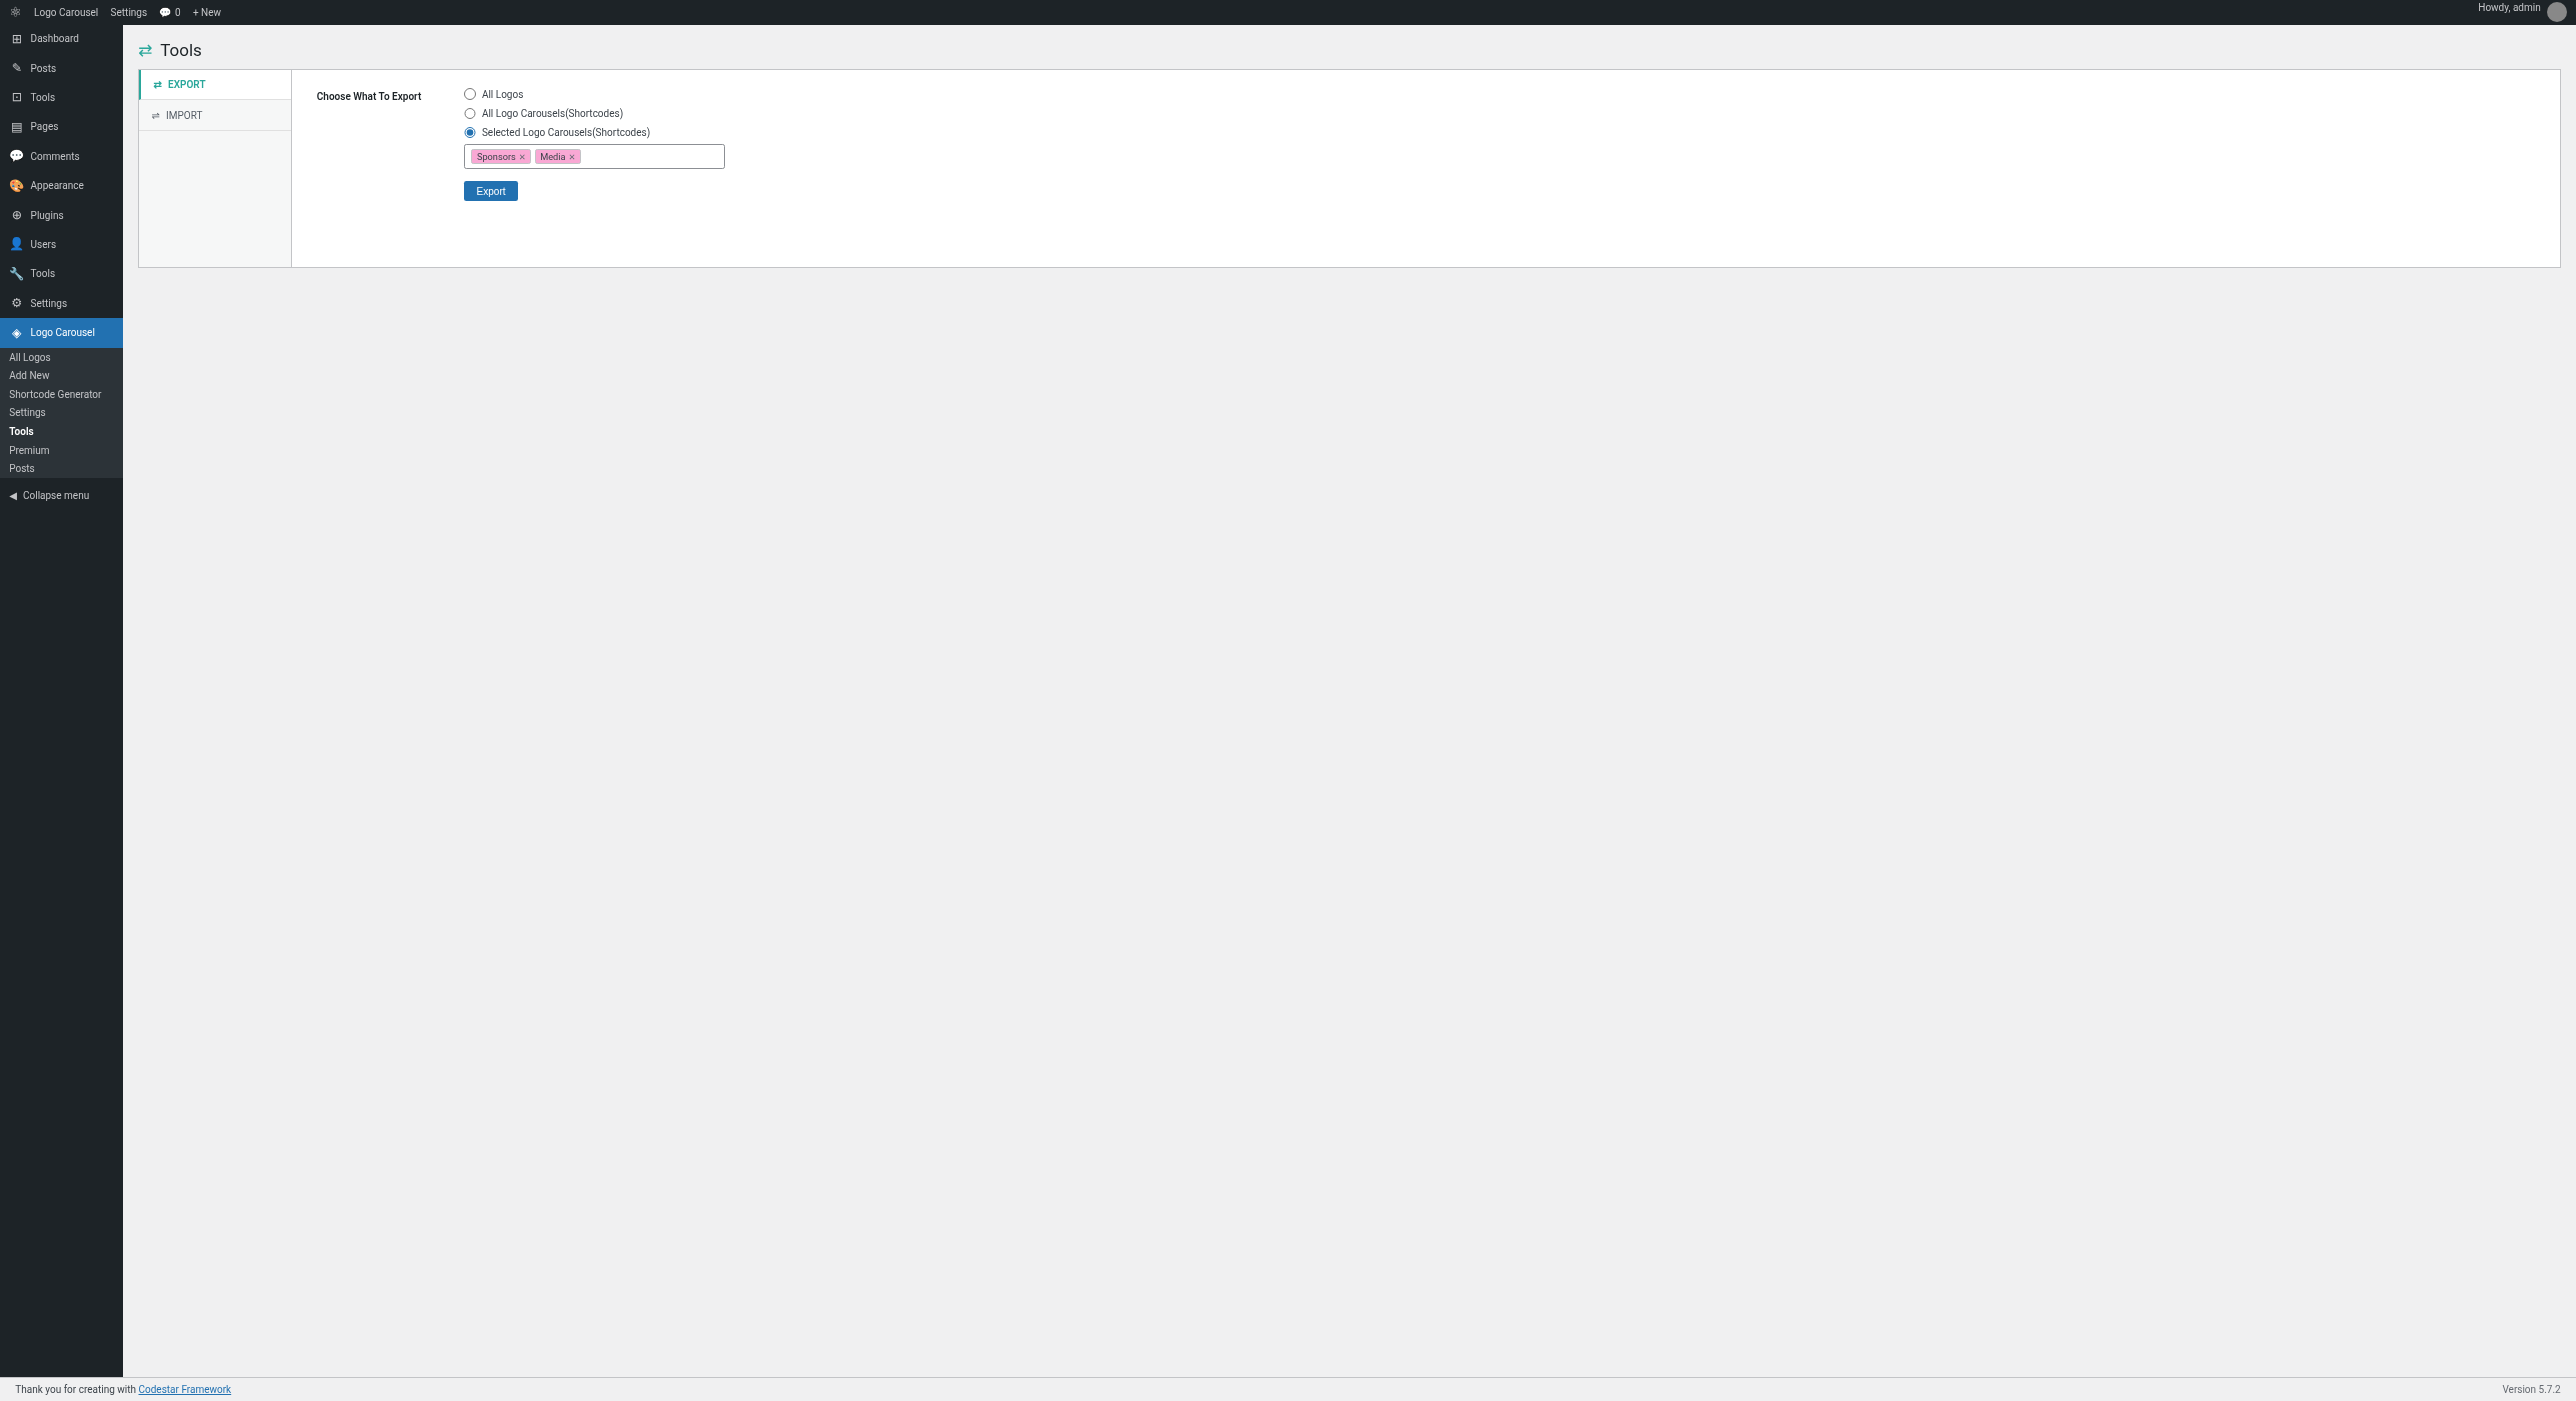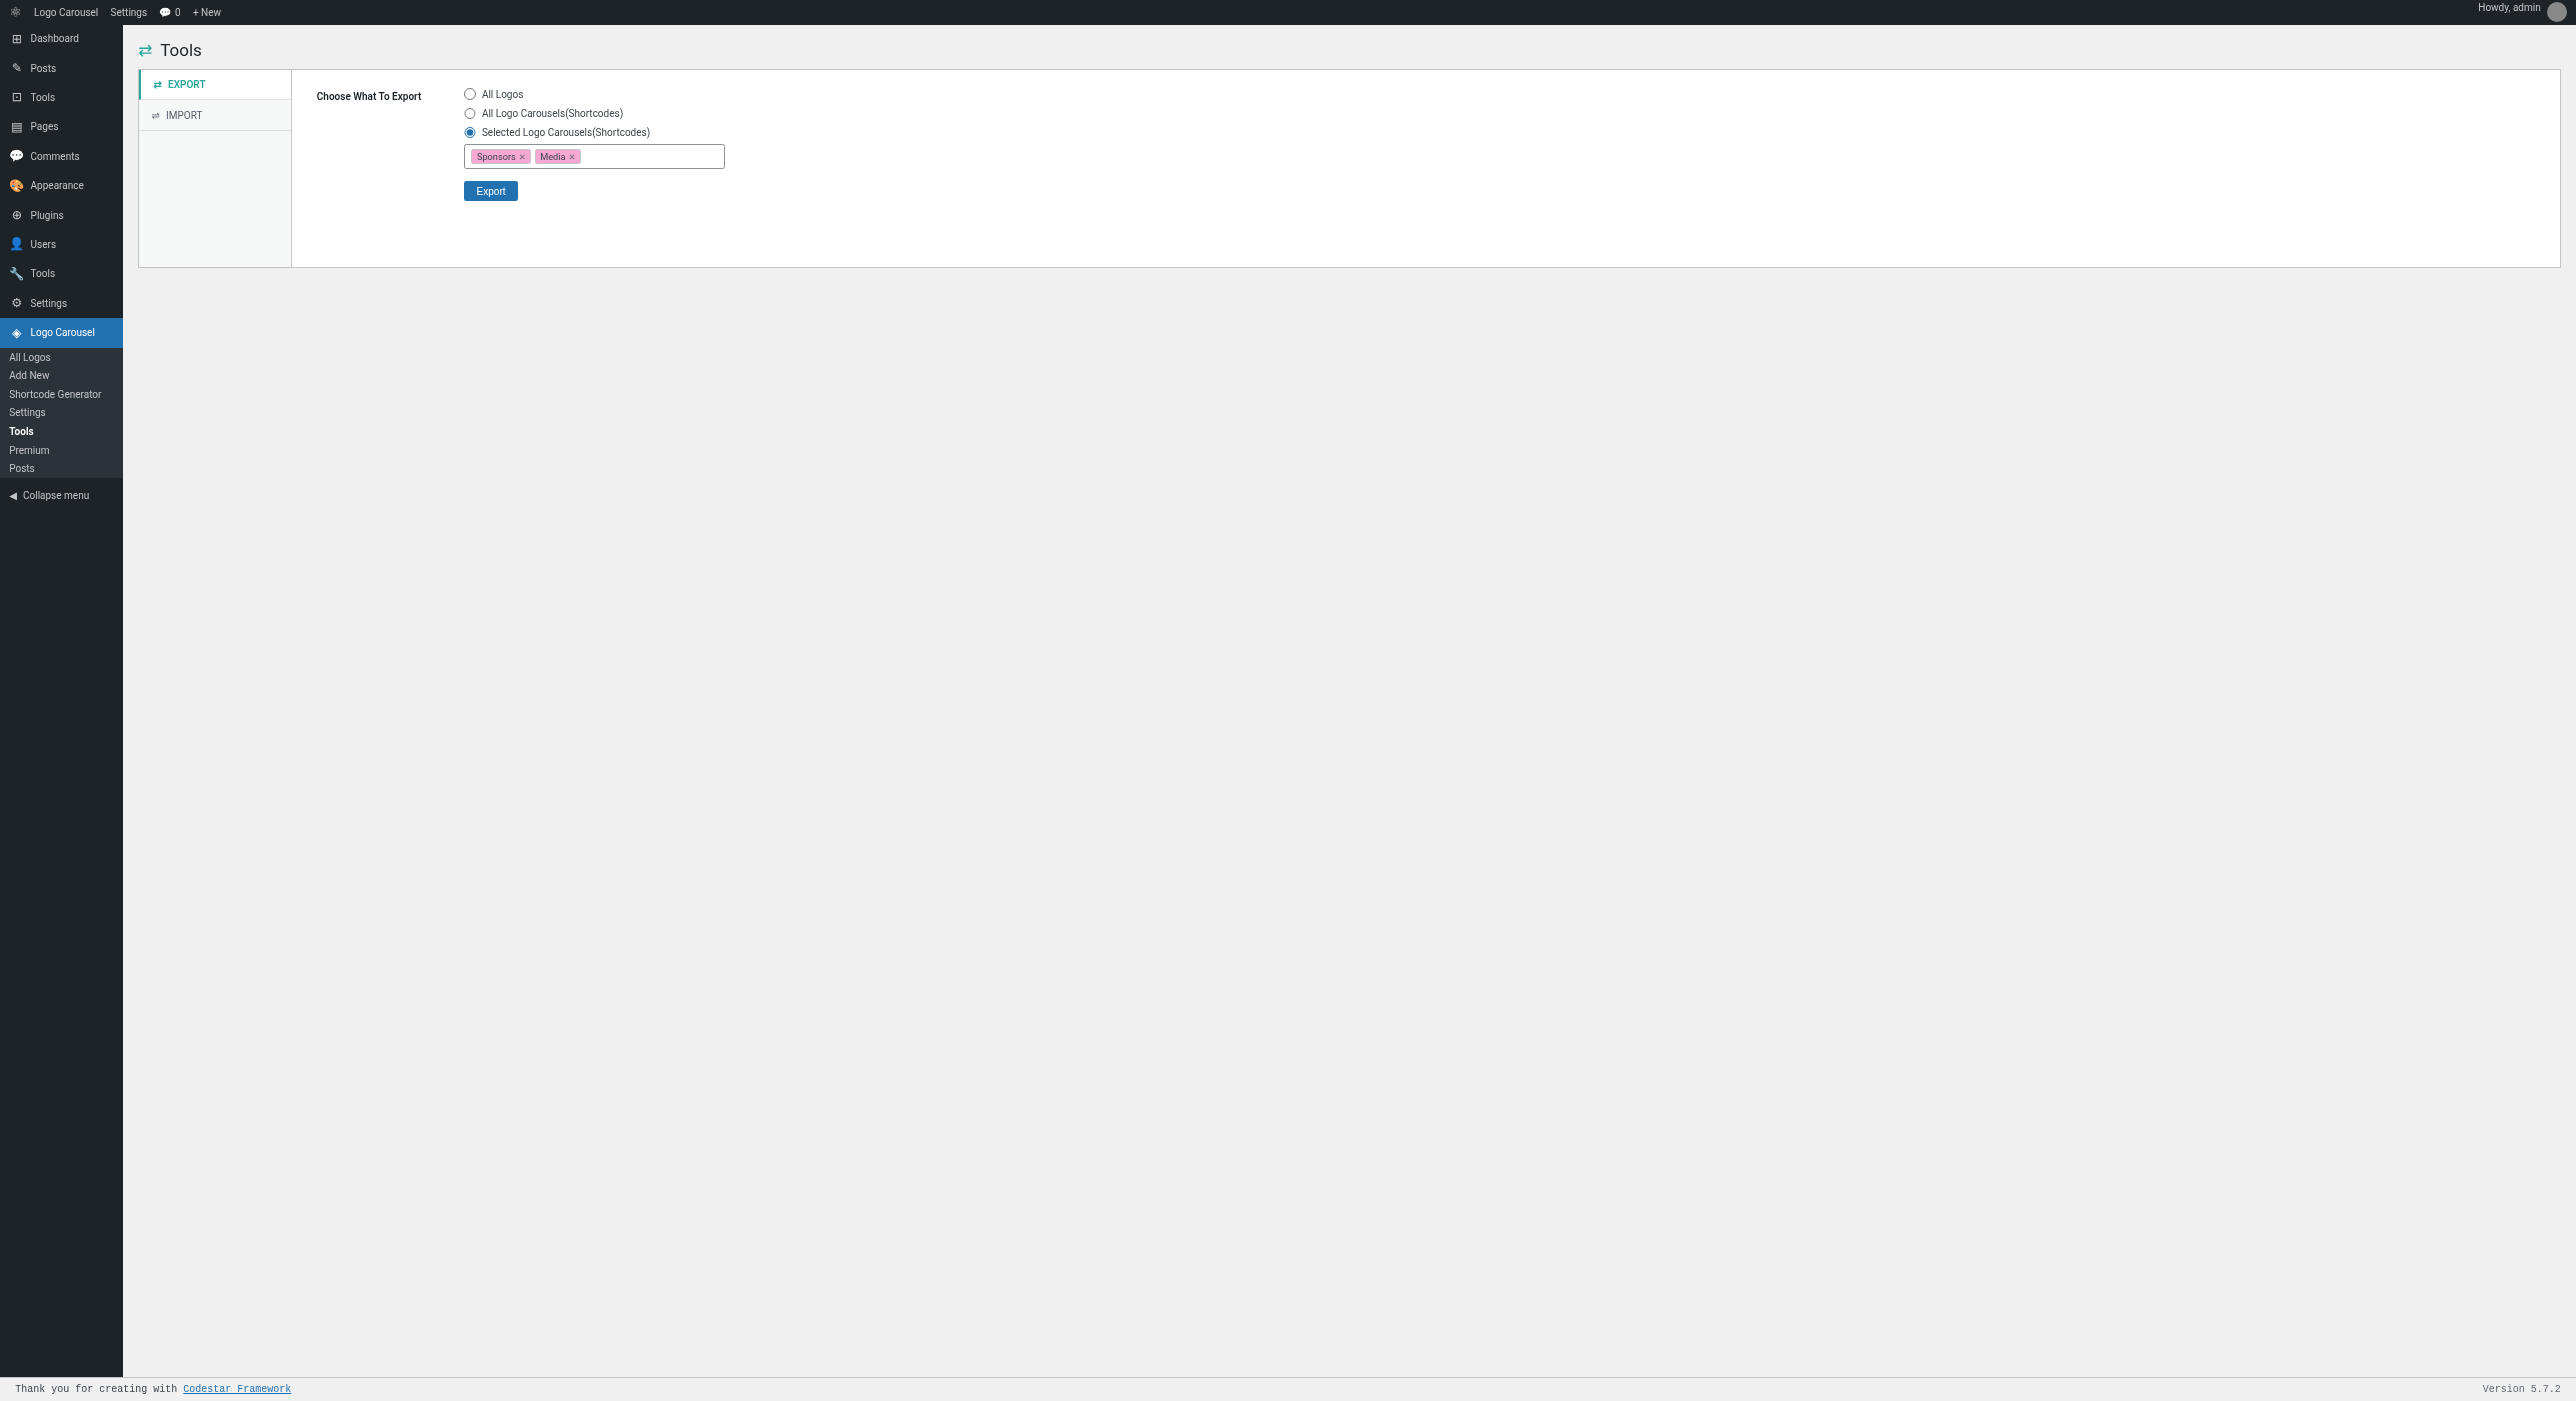--- a/index.html
+++ b/index.html
@@ -196,21 +196,20 @@
     #footer {
       background: #f0f0f1;
       border-top: 0.8px solid #c3c4c7;
       padding: 6.1px 15.3px;
       display: flex;
       justify-content: space-between;
       align-items: center;
       font-size: 10px;
       color: #3c434a;
       flex-shrink: 0;
-      font-family: Liberation Mono, monospace;
     }
     .footer-link { color: #2271b1; text-decoration: underline; cursor: pointer; }
     .footer-version { color: #646970; }
   </style>
 </head>
 <body>
 
 <div id="admin-bar">
   <span class="admin-bar-logo">⚛</span>
   <span class="admin-bar-item">Logo Carousel</span>

